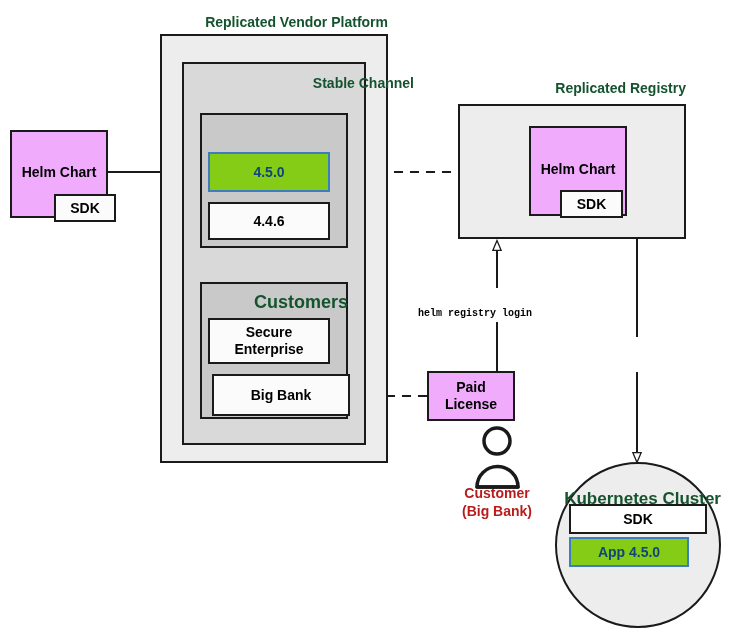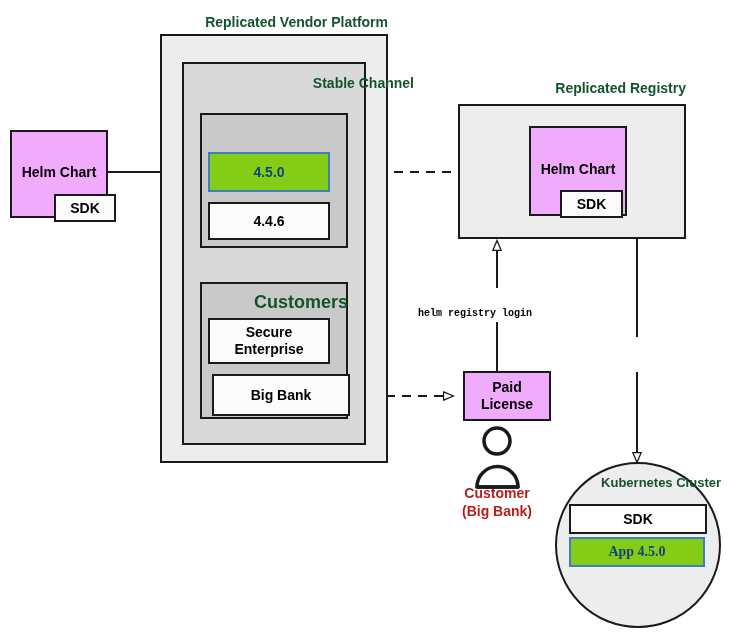--- a/index.html
+++ b/index.html
@@ -156,40 +156,40 @@
   <div class="box fill-gray" style="left:529px; top:126px; width:98px; height:90px; font-size:14px; align-items:flex-start; padding-top:33px;">
     <span>Helm Chart</span>
   </div>
   <div class="box fill-white" style="left:560px; top:190px; width:63px; height:28px; font-size:14px; z-index:3;">
     <span>SDK</span>
   </div>
 
   <div class="mono-label" style="left:399px; top:308px; font-size:10px;margin-left:16px;">helm registry login</div>
 
 
-  <div class="box fill-gray" style="left:463px; top:371px; width:88px; height:50px; font-size:14px; flex-direction:column;">
+  <div class="box fill-gray" style="left:427px; top:371px; width:88px; height:50px; font-size:14px; flex-direction:column;">
     <span>Paid</span>
     <span>License</span>
   </div>
 
   <svg class="overlay" viewBox="0 0 747 634" style="z-index:4;">
     <circle cx="497" cy="441" r="13" fill="#ffffff" stroke="#1a1a1a" stroke-width="3.5"></circle>
     <path d="M477,487 a20.5,20.5 0 0 1 41,0 z" fill="#ffffff" stroke="#1a1a1a" stroke-width="3.5" stroke-linejoin="round"></path>
     <path d="M477,487 L518,487" stroke="#1a1a1a" stroke-width="3.5" stroke-linecap="round"></path>
   </svg>
 
   <div class="plain-label" style="left:427px; top:485px; width:140px; font-size:14px;">
     <div>Customer</div>
     <div>(Big Bank)</div>
   </div>
 
   <div class="circle fill-lightest" style="left:555px; top:462px; width:166px; height:166px;"></div>
-  <div class="group-title" style="left:555px; top:475px; width:166px; font-size:13px;">Kubernetes Cluster</div>
+  <div class="group-title" style="left:555px; top:489px; width:166px; font-size:17px;">Kubernetes Cluster</div>
 
   <div class="box" style="left:569px; top:504px; width:138px; height:30px; font-size:14px; background:#ffffff;">
     <span>SDK</span>
   </div>
 
-  <div class="box fill-blue" style="left:569px; top:537px; width:136px; height:30px; font-size:14px;font-family:Liberation Serif, serif;">
+  <div class="box fill-blue" style="left:569px; top:537px; width:120px; height:30px; font-size:14px;">
     <span>App 4.5.0</span>
   </div>
 
 </div>
 
 </body></html>

